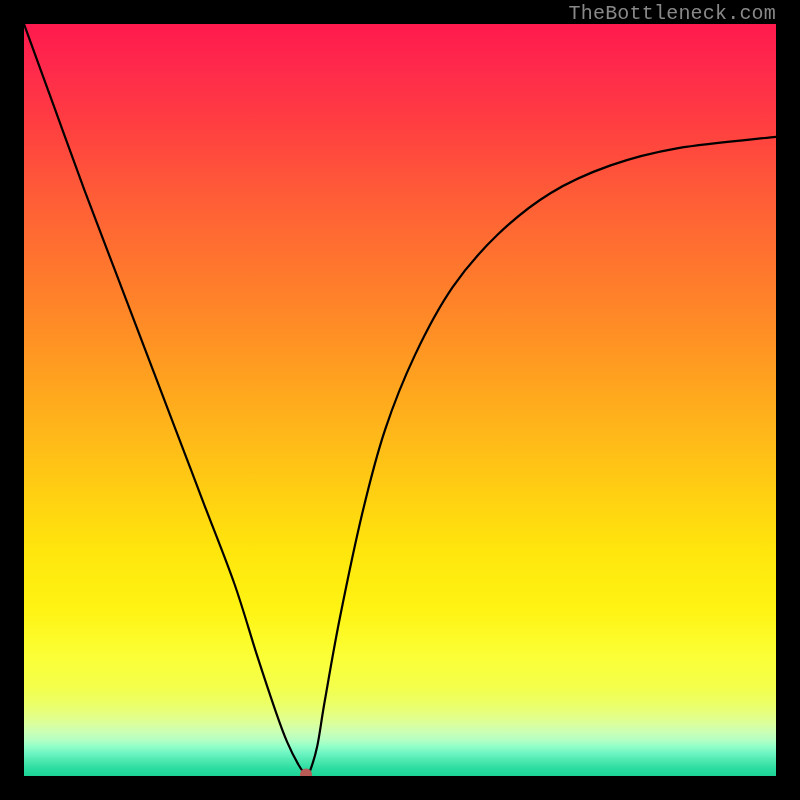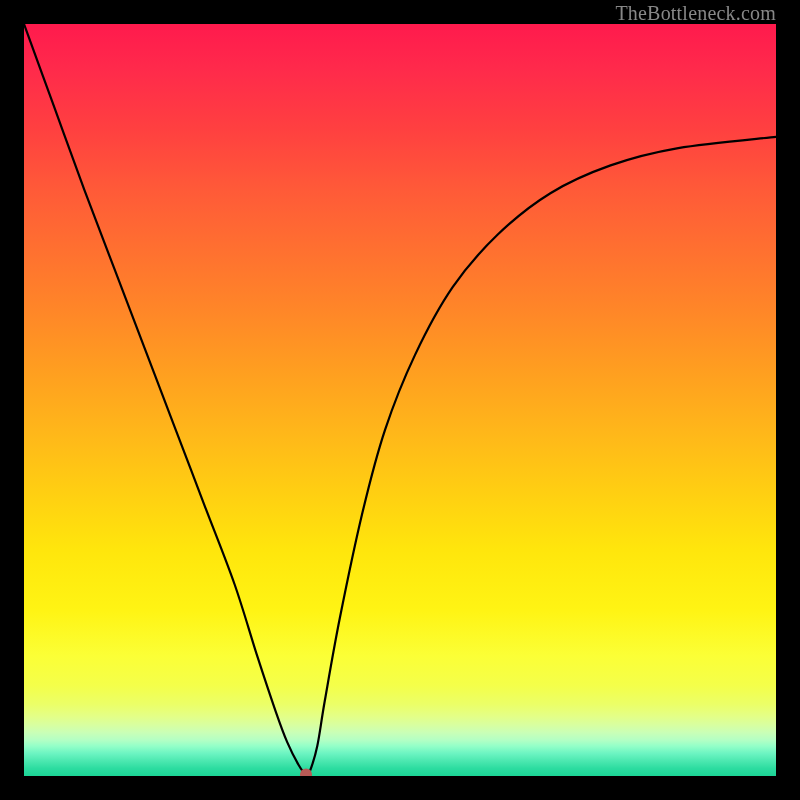--- a/index.html
+++ b/index.html
@@ -49,21 +49,21 @@
   }
   .curve {
     position: absolute;
     inset: 0;
   }
   .watermark {
     position: absolute;
     top: 2px;
     right: 24px;
     color: #888;
-    font-family: Liberation Serif, serif;
+    font-family: Liberation Mono, monospace;
     font-size: 20px;
     font-weight: 400;
     letter-spacing: 0.2px;
   }
 </style>
 </head>
 <body>
 
 <div class="container">
   <div class="plot-area">

